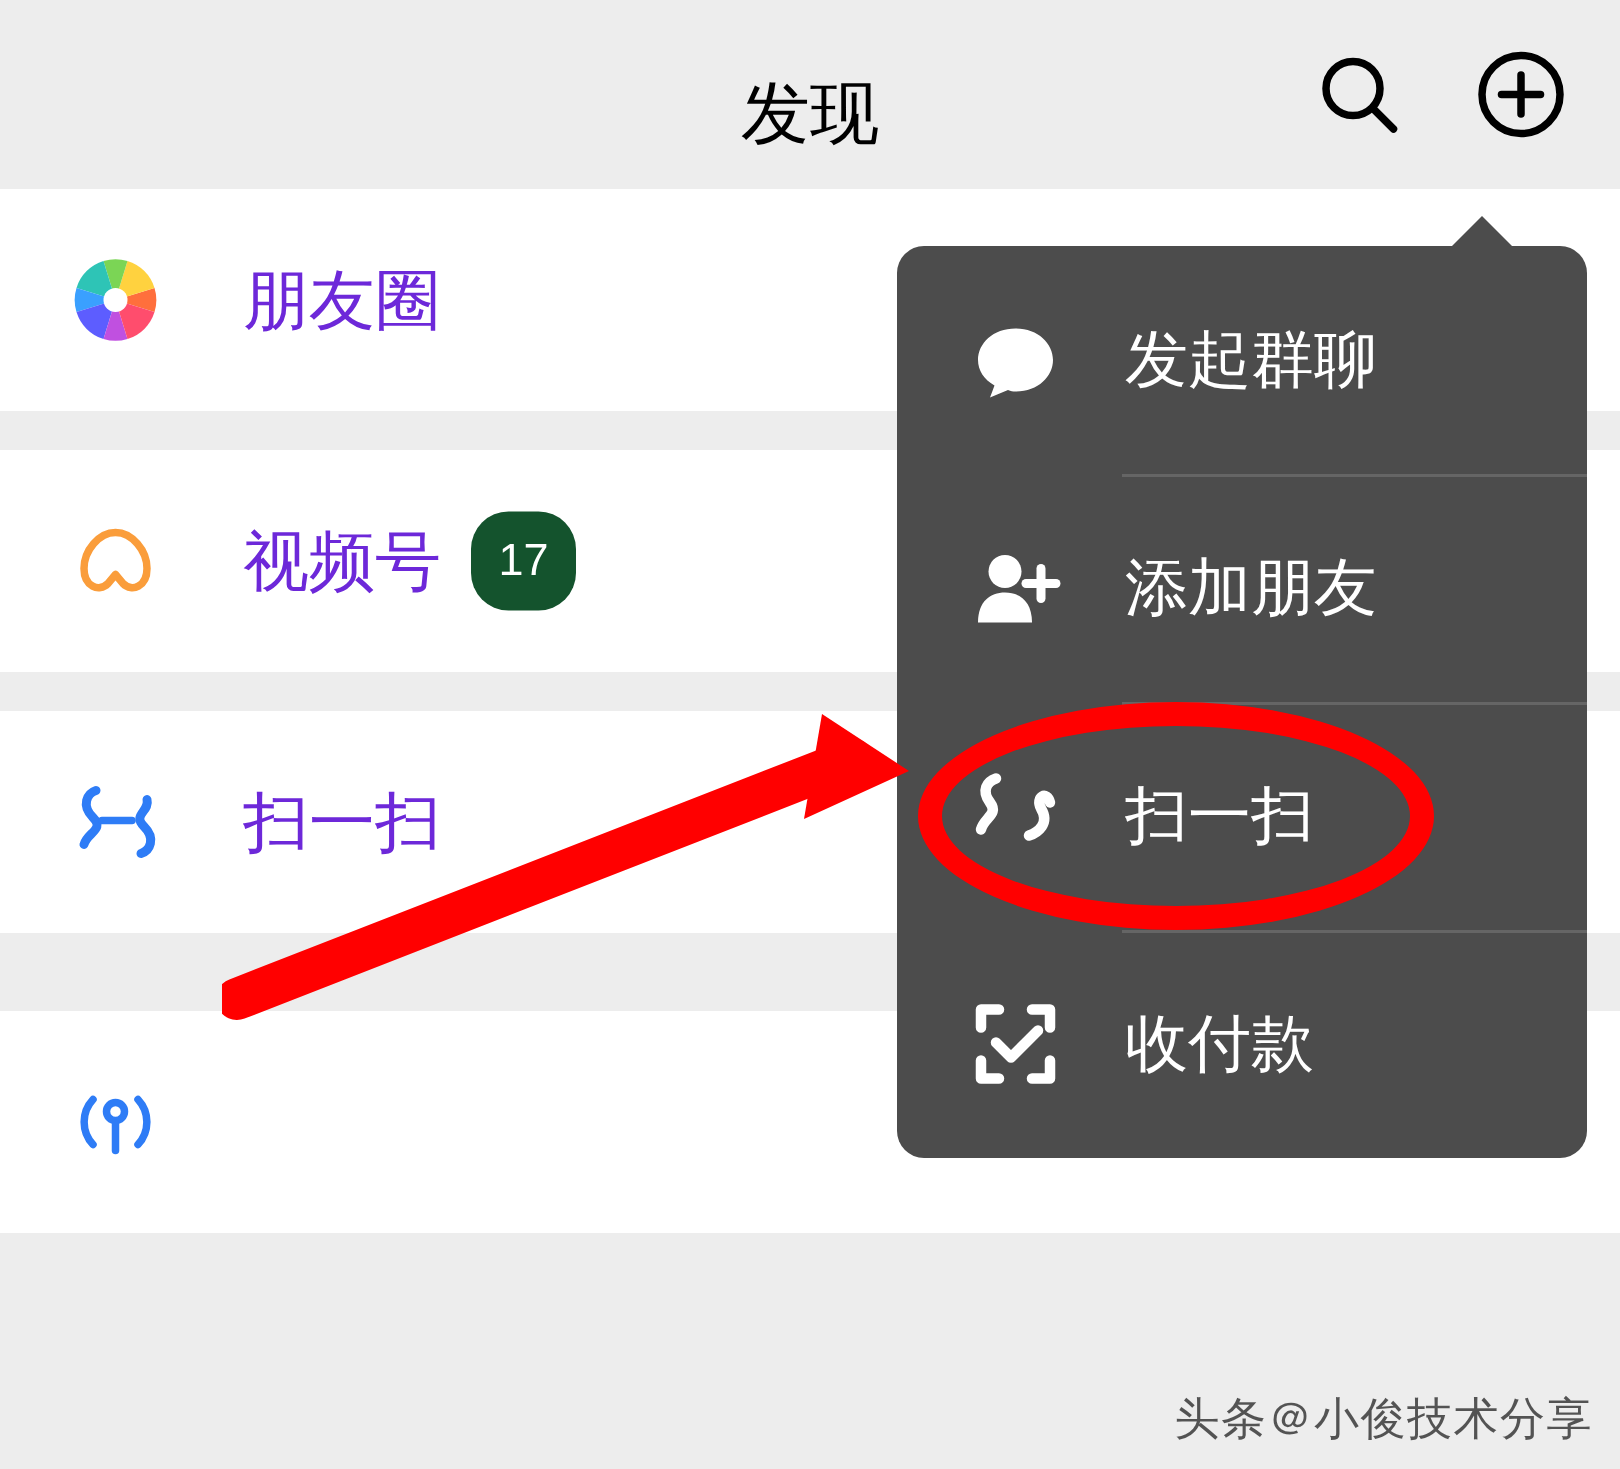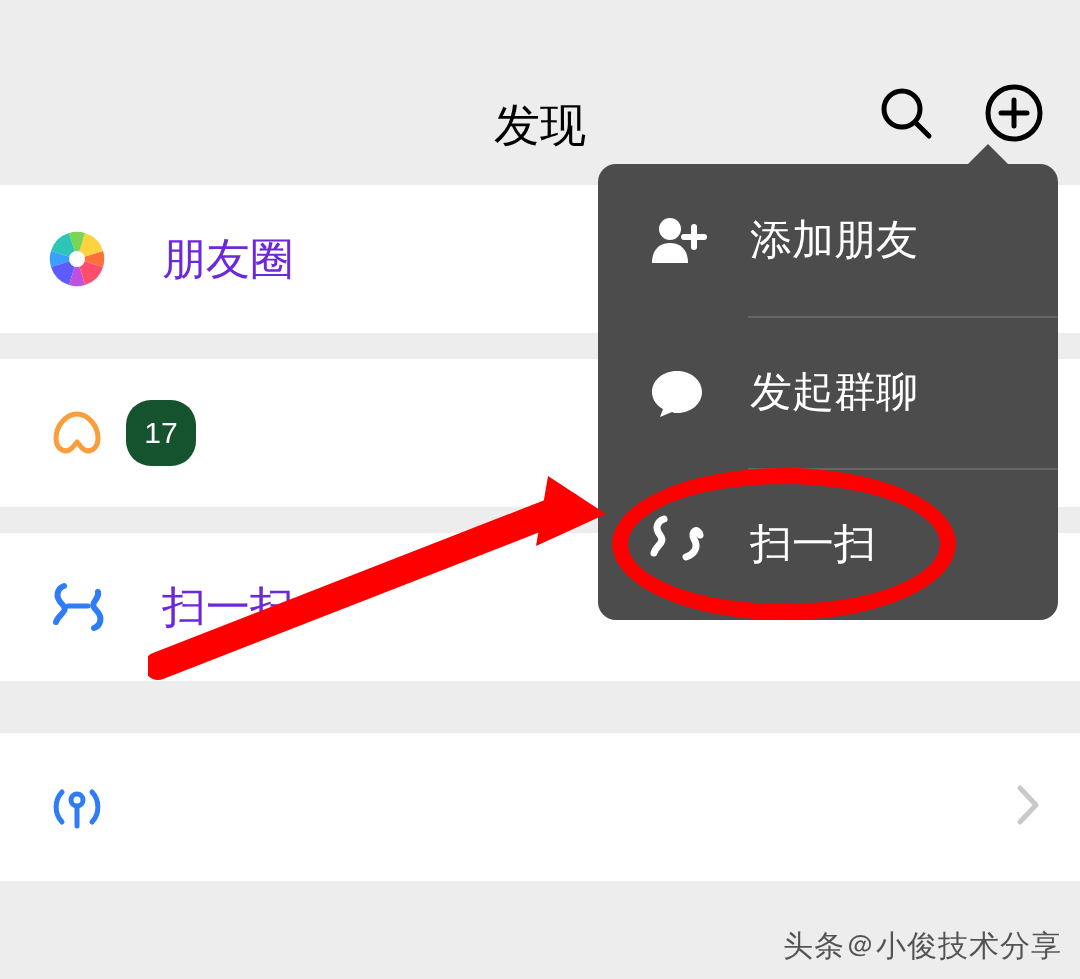--- a/index.html
+++ b/index.html
@@ -6,27 +6,26 @@
   html, body { width: 1080px; height: 979px; overflow: hidden; }
   body {
     font-family: -apple-system, "PingFang SC", "Microsoft YaHei", sans-serif;
     background: #ededed;
     color: #000;
     position: relative;
   }
 
   
   .header {
-    height: 145px;
+    height: 126px;
     display: flex;
     align-items: center;
     justify-content: center;
     position: relative;
     padding-top: 26px;
-    margin-top: 40px;
   }
   .header-title {
     font-size: 46px;
     font-weight: 500;
     color: #000;
   }
   .header-actions {
     position: absolute;
     right: 36px;
     top: 50%;
@@ -207,20 +206,21 @@
   </div>
 
   <div class="sep-thick"></div>
 
   <div class="row">
     <div class="row-icon">
       <svg width="58" height="58" viewBox="0 0 58 58" fill="none">
         <path d="M29 10 C18 10 8 22 8 34 C8 46 18 50 24 44 L29 38 L34 44 C40 50 50 46 50 34 C50 22 40 10 29 10 Z" stroke="#fa9d3b" stroke-width="5" stroke-linejoin="round"></path>
       </svg>
     </div>
+    <span class="row-label">视频号</span>
     <span class="badge">17</span>
   </div>
 
   <div class="sep-thick"></div>
 
   <div class="row">
     <div class="row-icon">
       <svg width="58" height="58" viewBox="0 0 58 58" fill="none">
         <path d="M16 8 C10 10 6 18 14 26 C22 34 10 36 8 44" stroke="#2e7cf6" stroke-width="6" fill="none" stroke-linecap="round"></path>
         <path d="M50 14 C52 22 40 24 48 32 C56 40 52 48 46 50" stroke="#2e7cf6" stroke-width="6" fill="none" stroke-linecap="round"></path>
@@ -250,44 +250,56 @@
       </svg>
     </div>
   </div>
 
 </div>
 
 <div class="popup">
   <div class="popup-item">
     <div class="popup-icon">
       <svg width="62" height="62" viewBox="0 0 62 62">
+        <path d="M31 10 C16 10 6 20 6 31 C6 38 10 44 17 48 L14 56 L26 51 C28 52 29 52 31 52 C46 52 56 42 56 31 C56 20 46 10 31 10 Z" fill="#fff"></path>
+      </svg>
+    </div>
+    <span class="popup-label">发起群聊</span>
+  </div>
+  <div class="popup-item">
+    <div class="popup-icon">
+      <svg width="62" height="62" viewBox="0 0 62 62">
         <circle cx="24" cy="20" r="11" fill="#fff"></circle>
         <path d="M6 54 C6 40 14 34 24 34 C34 34 42 40 42 54 Z" fill="#fff"></path>
         <line x1="48" y1="18" x2="48" y2="38" stroke="#fff" stroke-width="6" stroke-linecap="round"></line>
         <line x1="38" y1="28" x2="58" y2="28" stroke="#fff" stroke-width="6" stroke-linecap="round"></line>
       </svg>
     </div>
     <span class="popup-label">添加朋友</span>
-  </div>
-  <div class="popup-item">
-    <div class="popup-icon">
-      <svg width="62" height="62" viewBox="0 0 62 62">
-        <path d="M31 10 C16 10 6 20 6 31 C6 38 10 44 17 48 L14 56 L26 51 C28 52 29 52 31 52 C46 52 56 42 56 31 C56 20 46 10 31 10 Z" fill="#fff"></path>
-      </svg>
-    </div>
-    <span class="popup-label">发起群聊</span>
   </div>
   <div class="popup-item">
     <div class="popup-icon">
       <svg width="62" height="62" viewBox="0 0 62 62" fill="#fff">
         <path d="M18 6 C12 8 8 14 14 22 C20 30 10 32 8 40" stroke="#fff" stroke-width="7" fill="none" stroke-linecap="round"></path>
         <path d="M54 22 C52 14 44 18 48 26 C54 36 46 42 40 44" stroke="#fff" stroke-width="7" fill="none" stroke-linecap="round"></path>
       </svg>
     </div>
     <span class="popup-label">扫一扫</span>
+  </div>
+  <div class="popup-item">
+    <div class="popup-icon">
+      <svg width="62" height="62" viewBox="0 0 62 62" fill="none">
+        <path d="M8 8 L8 20 M8 8 L20 8" stroke="#fff" stroke-width="7" stroke-linecap="round"></path>
+        <path d="M54 8 L54 20 M54 8 L42 8" stroke="#fff" stroke-width="7" stroke-linecap="round"></path>
+        <path d="M8 54 L8 42 M8 54 L20 54" stroke="#fff" stroke-width="7" stroke-linecap="round"></path>
+        <path d="M54 54 L54 42 M54 54 L42 54" stroke="#fff" stroke-width="7" stroke-linecap="round"></path>
+        <polyline points="18,30 28,40 46,22" stroke="#fff" stroke-width="7" fill="none" stroke-linecap="round" stroke-linejoin="round"></polyline>
+      </svg>
+    </div>
+    <span class="popup-label">收付款</span>
   </div>
 </div>
 
 <svg class="annotation-arrow" width="460" height="220" viewBox="0 0 460 220">
   <defs>
     <marker id="ah" viewBox="0 0 10 10" refX="5" refY="5" markerWidth="6" markerHeight="6" orient="auto-start-reverse">
       <path d="M 0 0 L 10 5 L 0 10 z" fill="#ff0000"></path>
     </marker>
   </defs>
   <line x1="10" y1="200" x2="420" y2="40" stroke="#ff0000" stroke-width="28" stroke-linecap="round"></line>

